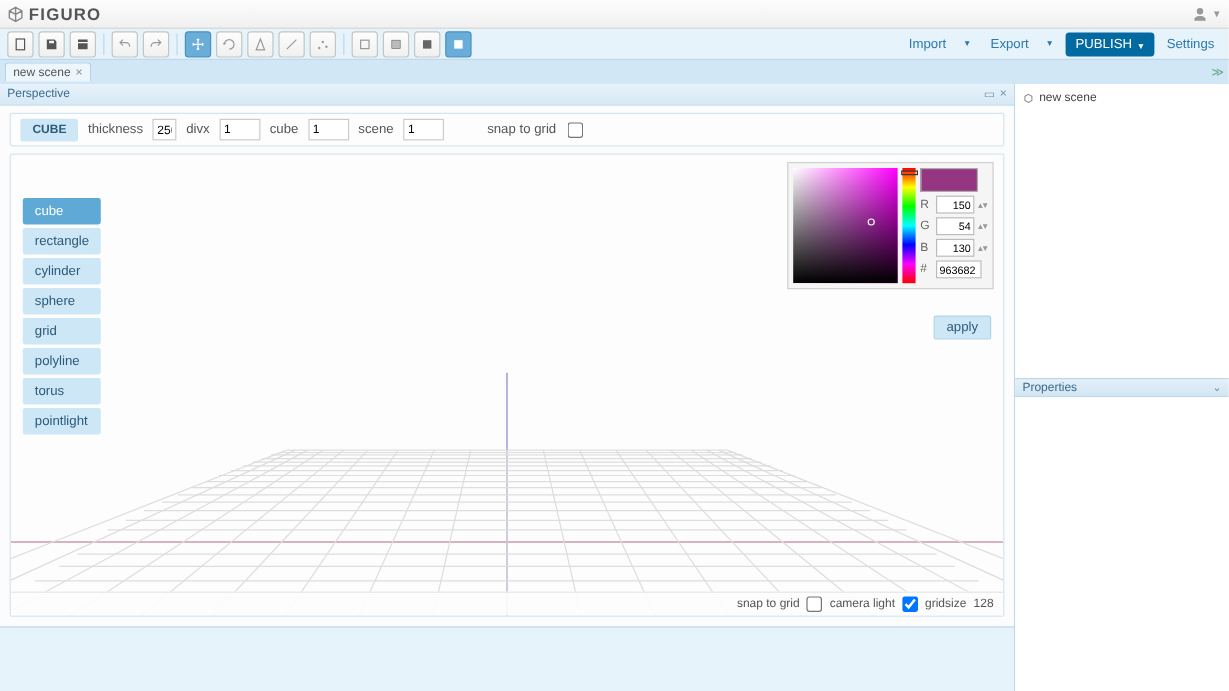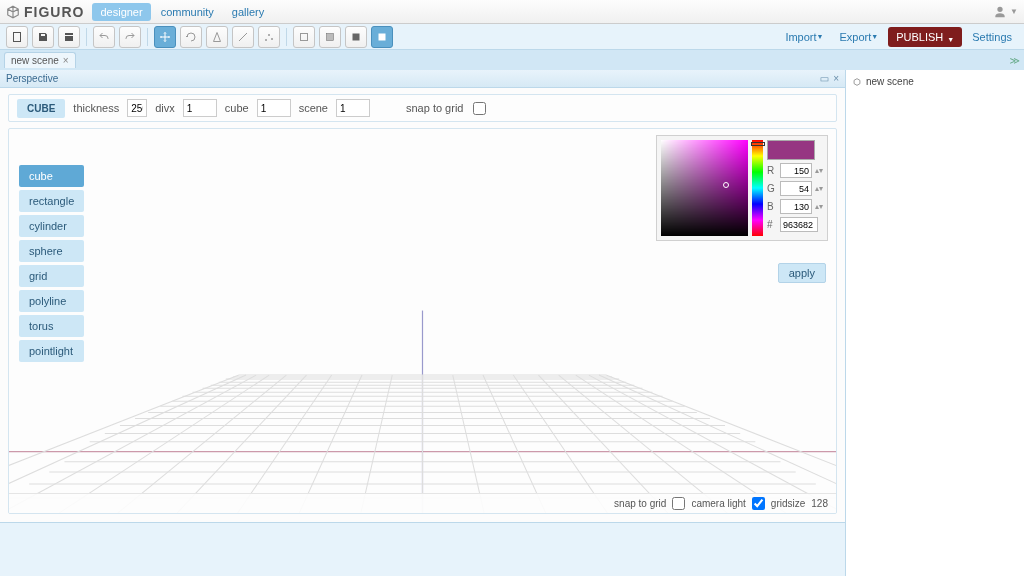--- a/index.html
+++ b/index.html
@@ -14,22 +14,22 @@
 .navlink.active { background: #8ec7ec; color: #fff; }
 .spacer { flex: 1; }
 .user-icon { width: 16px; height: 16px; color: #888; cursor: pointer; margin-right: 2px; }
 
 
 .toolbar { height: 26px; background: #e7f3fb; border-bottom: 1px solid #bcd8ea; display: flex; align-items: center; padding: 3px 6px; gap: 4px; }
 .tbtn { width: 22px; height: 22px; background: linear-gradient(#fdfdfd,#f0f0f0); border: 1px solid #c5c5c5; border-radius: 3px; display: flex; align-items: center; justify-content: center; cursor: pointer; }
 .tbtn.active { background: #69aed8; border-color: #4a90bd; }
 .tbtn svg { width: 12px; height: 12px; }
 .tsep { width: 1px; height: 18px; background: #c0d8e8; margin: 0 2px; }
-.tlink { color: #2a7ab0; font-size: 11px; padding: 3px 6px; cursor: pointer; display: flex; align-items: center; gap: 0; }
-.publish-btn { background: #7f1d1d; color: #fff; padding: 4px 8px; border-radius: 3px; font-size: 11px; cursor: pointer; display: flex; align-items: flex-end; gap: 4px; }
+.tlink { color: #2a7ab0; font-size: 11px; padding: 3px 6px; cursor: pointer; display: flex; align-items: center; gap: 14px; }
+.publish-btn { background: #0369a1; color: #fff; padding: 4px 8px; border-radius: 3px; font-size: 11px; cursor: pointer; display: flex; align-items: flex-end; gap: 4px; }
 .settings-link { color: #2a7ab0; font-size: 11px; padding: 3px 6px; cursor: pointer; }
 
 
 .tabbar { height: 20px; background: #d1e7f5; display: flex; align-items: center; padding-left: 4px; position: relative; }
 .tab { background: #edf6fc; border: 1px solid #b5d3e7; border-bottom: none; padding: 2px 6px; font-size: 10px; color: #555; display: flex; align-items: center; gap: 4px; border-radius: 3px 3px 0 0; }
 .tab-close { cursor: pointer; color: #888; font-size: 10px; }
 .tabbar-more { position: absolute; right: 4px; color: #6a8; font-size: 10px; }
 
 
 .main { display: flex; height: calc(576px - 24px - 26px - 20px); }
@@ -94,25 +94,20 @@
 </style>
 </head>
 <body>
 
 <div class="topnav">
   <div class="logo">
     <svg class="logo-icon" viewBox="0 0 24 24">
         <path fill="none" stroke="#888" stroke-width="2" d="M12 2l9 5v10l-9 5-9-5V7l9-5zm0 0v20M3 7l9 5 9-5"></path>
       </svg>
     <span>FIGURO</span>
-  </div>
-  <div class="navlinks">
-    <div class="navlink active">designer</div>
-    <div class="navlink">community</div>
-    <div class="navlink">gallery</div>
   </div>
   <div class="spacer"></div>
   <svg class="user-icon" viewBox="0 0 24 24">
       <path fill="#999" d="M12 12a4 4 0 100-8 4 4 0 000 8zm0 2c-4 0-7 2-7 4v2h14v-2c0-2-3-4-7-4z"></path>
     </svg>
   <span style="color:#999;font-size:8px;cursor:pointer;">▼</span>
 </div>
 
 <div class="toolbar">
   <div class="tbtn">
@@ -348,15 +343,19 @@
 
   <div class="right">
     <div class="rsection-body">
       <div class="tree-item">
         <svg class="tree-icon" viewBox="0 0 24 24">
             <path fill="none" stroke="#888" stroke-width="2" d="M12 4l7 4v8l-7 4-7-4V8l7-4z"></path>
           </svg>
         <span>new scene</span>
       </div>
     </div>
+    <div class="rsection-head props-head">
+      <span>Properties</span>
+      <span class="caret">⌄</span>
+    </div>
     <div class="rsection-body props"></div>
   </div>
 </div>
 
 </body></html>

